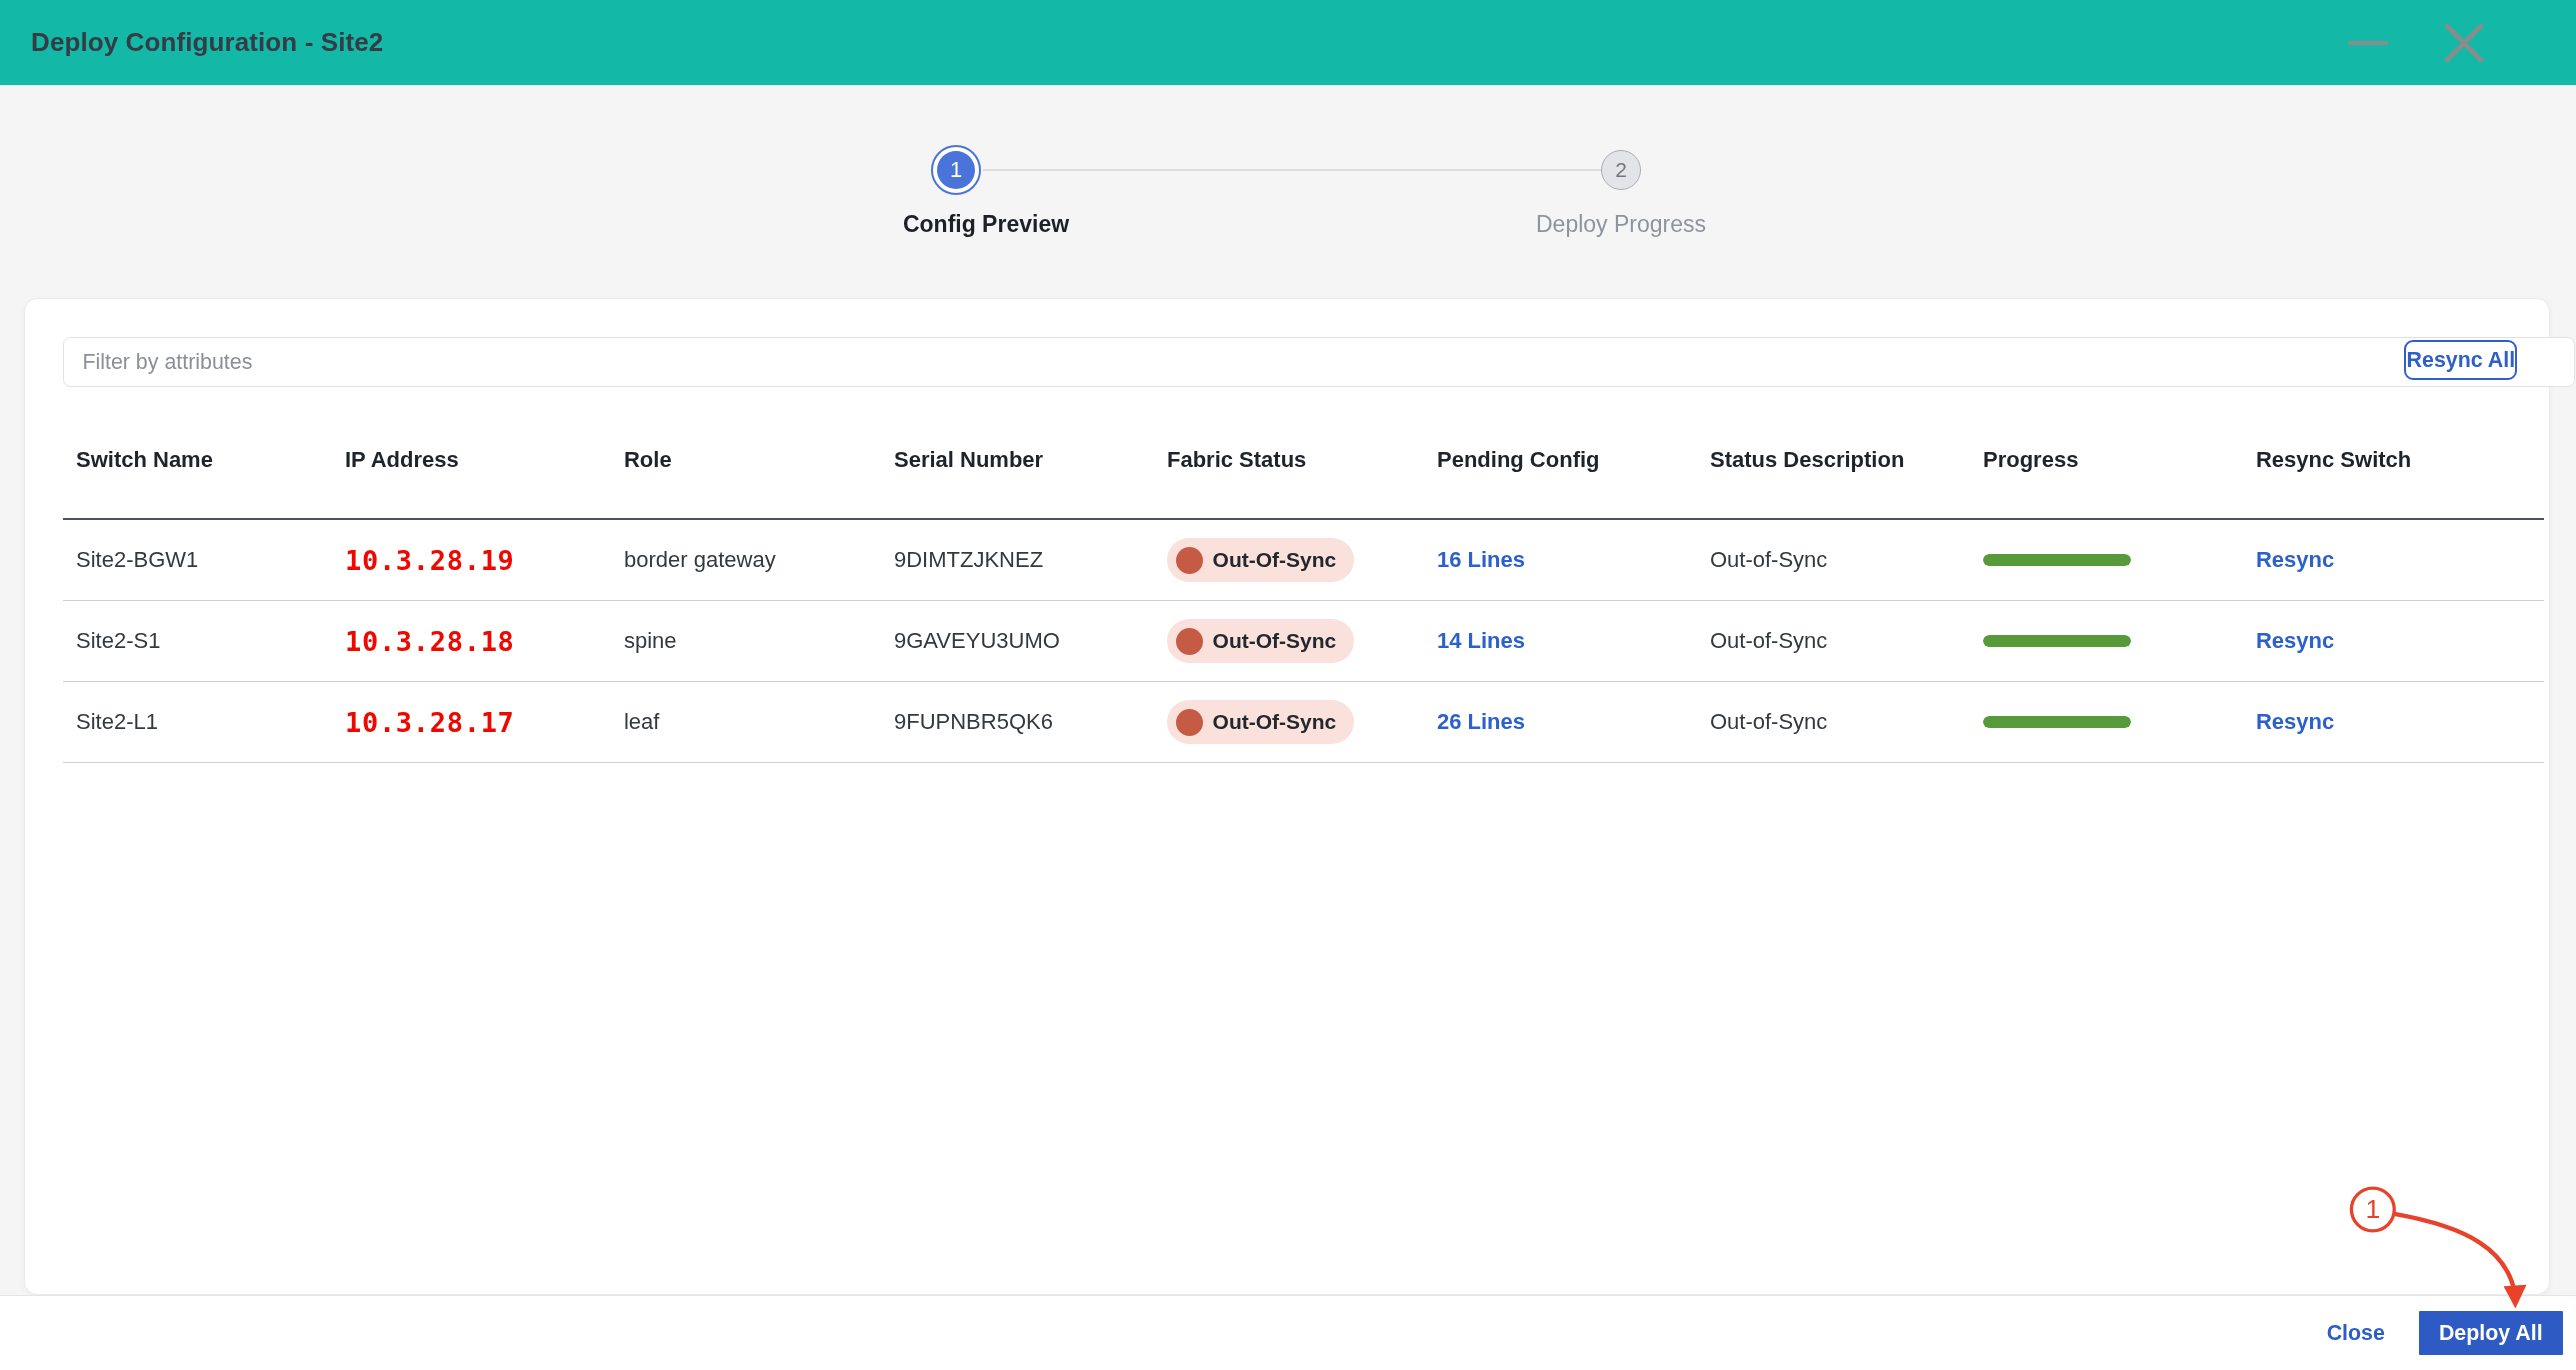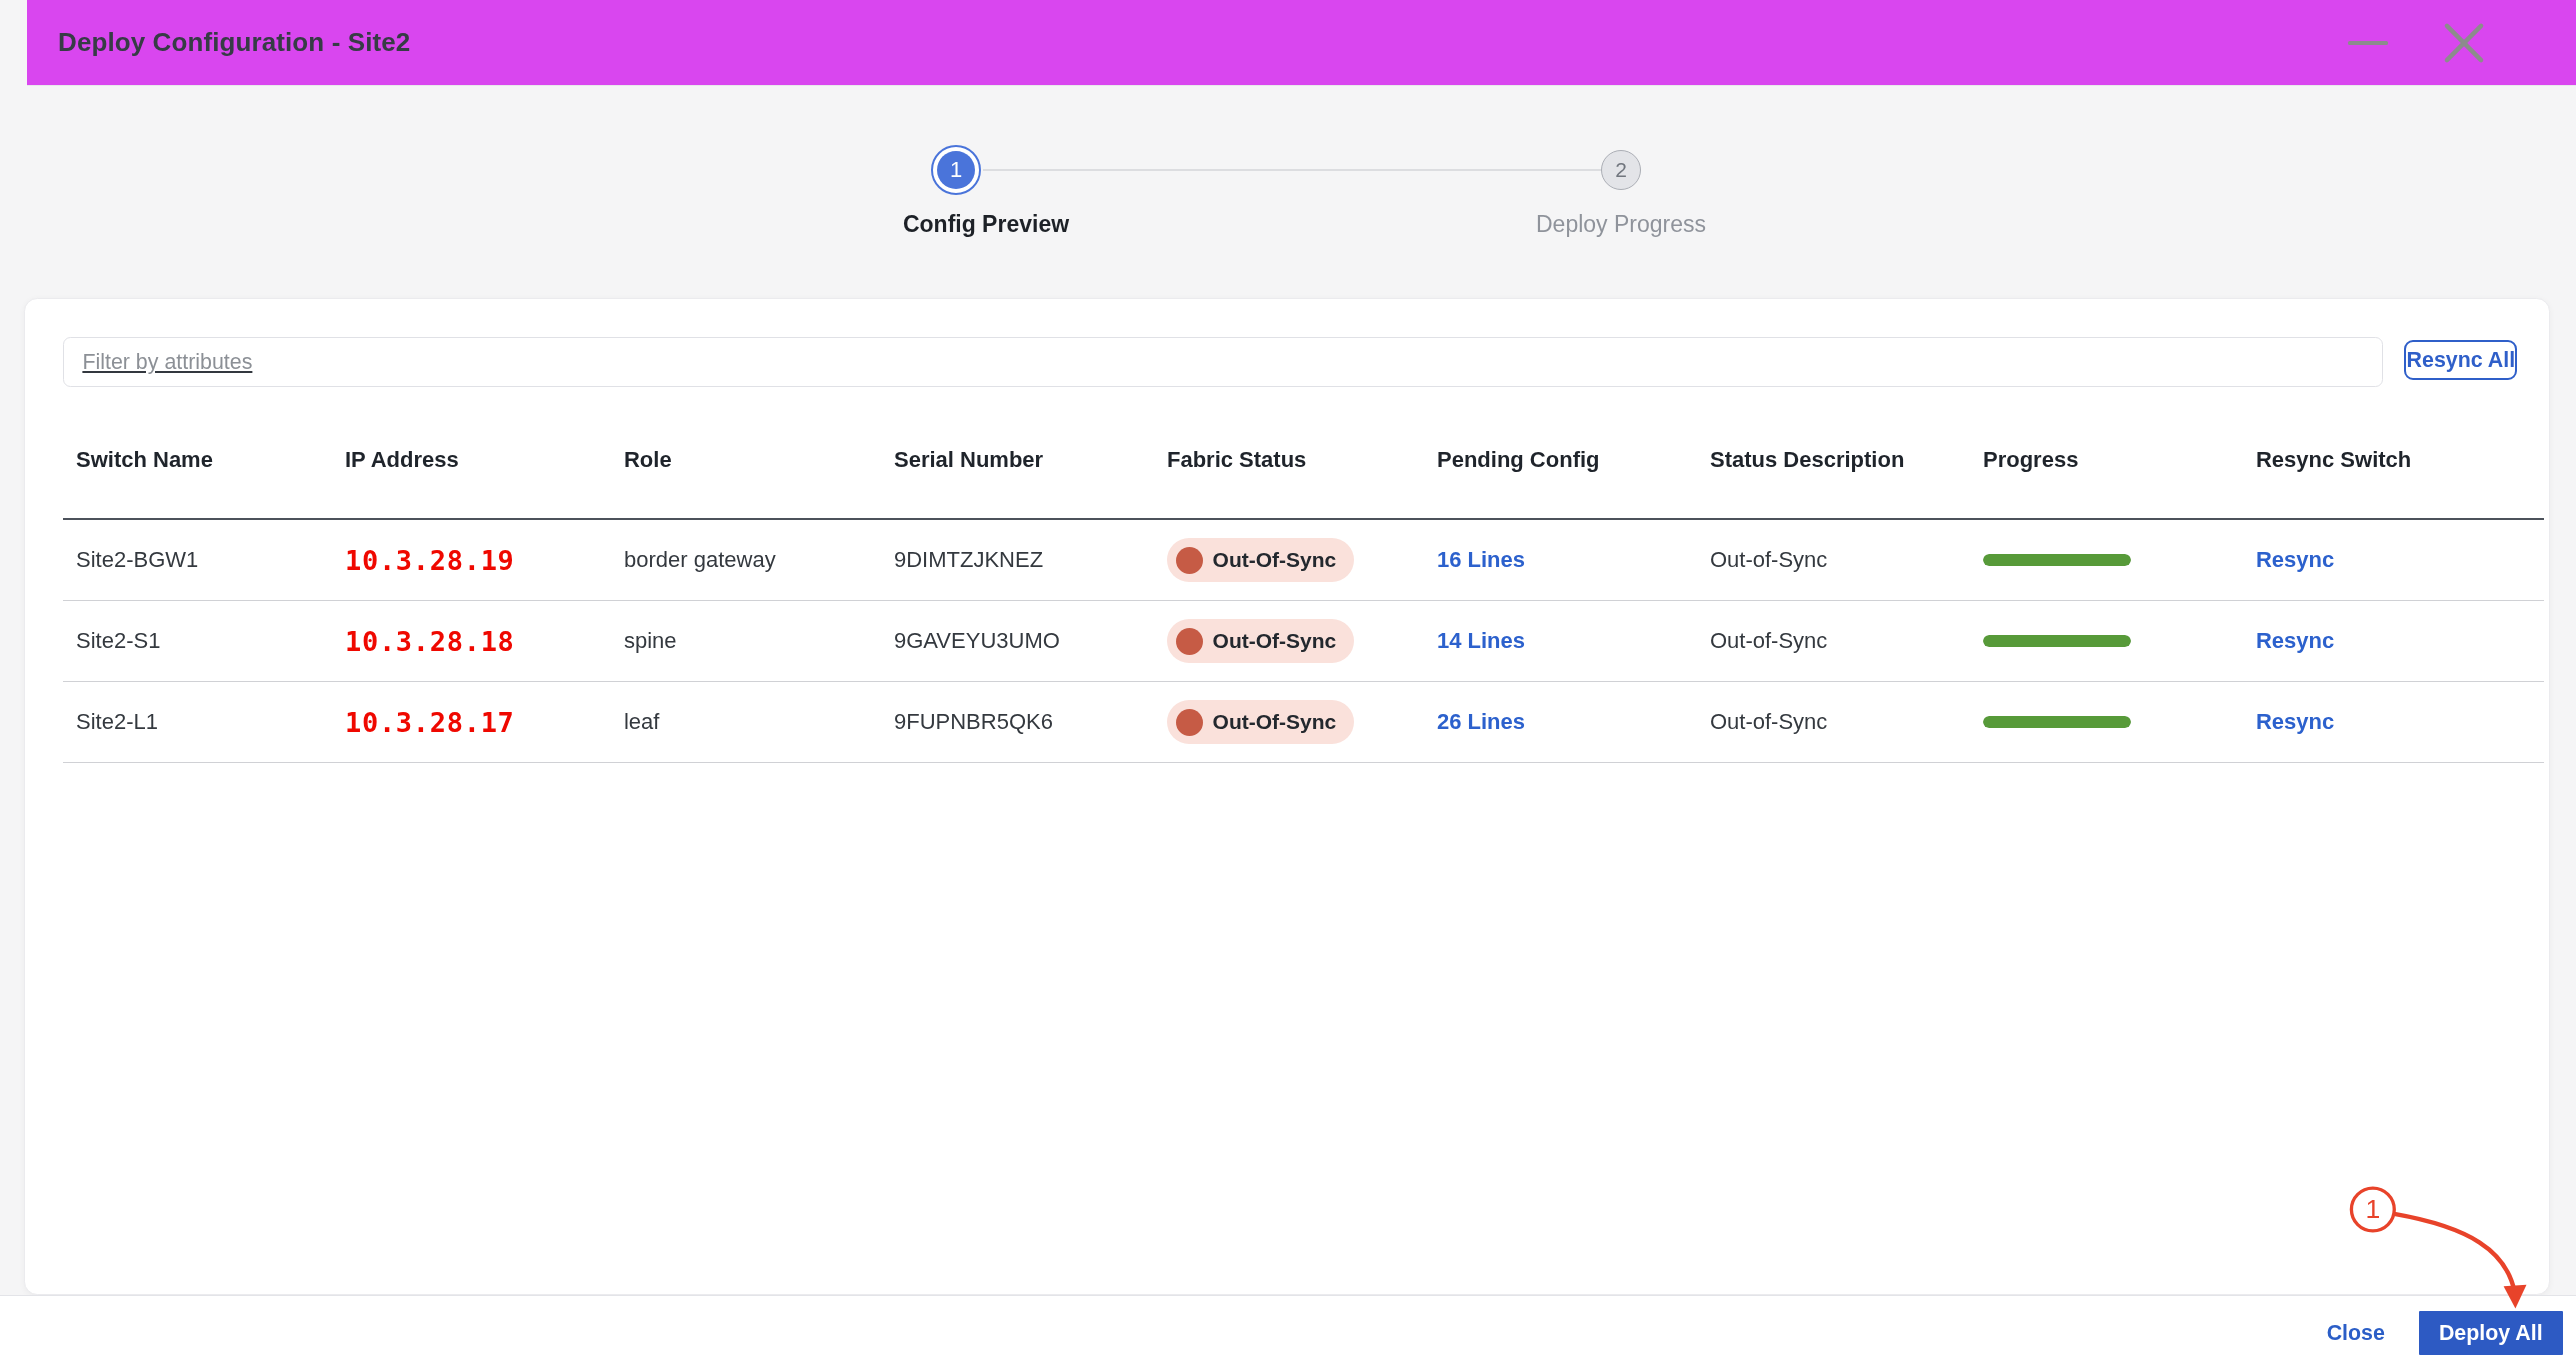--- a/index.html
+++ b/index.html
@@ -8,22 +8,22 @@
     font-family:"Liberation Sans", sans-serif;
     background:#f5f5f6;
     position:relative;
     overflow:hidden;
     color:#33383f;
   }
 
   
   .titlebar {
     position:absolute; top:0; left:0; right:0; height:86px;
-    background:#d946ef; border-bottom:0.7px solid #e7e8eb;
-    display:flex; align-items:center;margin-left:27px;
+    background:#14b8a6; border-bottom:0.7px solid #e7e8eb;
+    display:flex; align-items:center;
   }
   .titlebar h1 {
     margin-left:31px; font-size:26px; font-weight:bold; color:#363c45;
     letter-spacing:0.1px;
   }
   .win-controls {
     position:absolute; right:89px; top:0; height:86px;
     display:flex; align-items:center; gap:53px;
   }
   .minimize-btn, .close-btn { cursor:pointer; display:flex; align-items:center; }
@@ -56,24 +56,24 @@
     font-size:23px; color:#8f939b;
   }
 
   
   .card {
     position:absolute; left:24.4px; top:298px; width:2526px; height:997px;
     background:#ffffff; border:0.7px solid #ebebee; border-radius:13.3px;
     box-shadow:0 1.5px 6px rgba(0,0,0,.04);
   }
   .filter-input {
-    position:absolute; left:38px; top:38px; width:2320px; height:50px;
+    position:absolute; left:38px; top:38px; width:2512px; height:50px;
     border:1.5px solid #e0e1e6; border-radius:7.4px; background:#ffffff;
     font-family:"Liberation Sans", sans-serif;
-    font-size:21.4px; color:#33383f; padding-left:18px; outline:none;text-decoration:underline;
+    font-size:21.4px; color:#33383f; padding-left:18px; outline:none;
   }
   .filter-input::placeholder { color:#8c9096; }
   .resync-all-btn {
     position:absolute; left:2379px; top:41px; width:113px; height:40px;
     background:#ffffff; border:2.2px solid #2f5fc9; border-radius:9px;
     color:#2f5fc9; font-weight:bold; font-size:21.4px; cursor:pointer;
     font-family:"Liberation Sans", sans-serif;
   }
 
   

